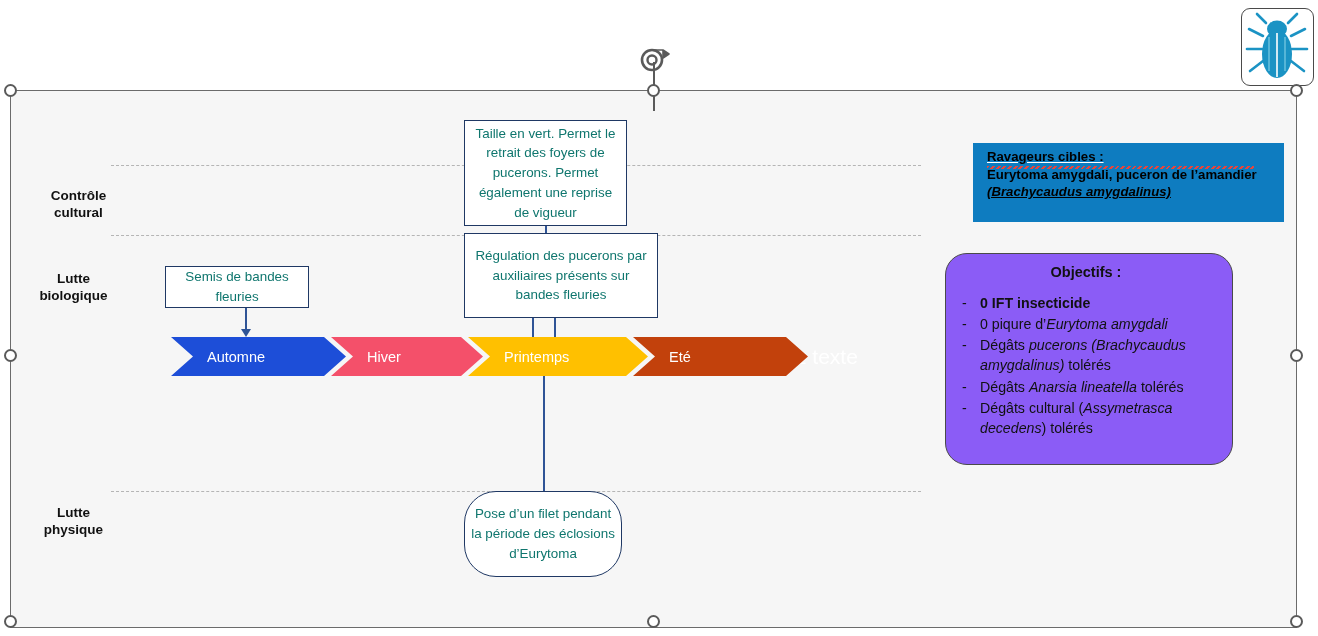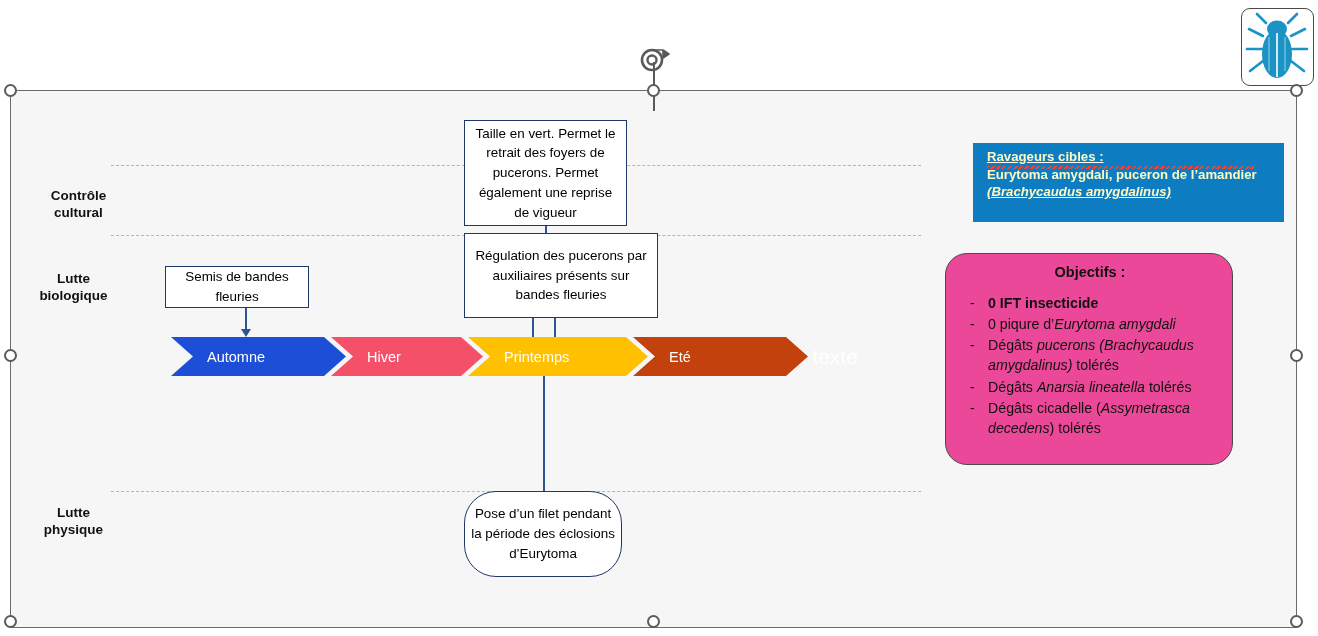--- a/index.html
+++ b/index.html
@@ -26,21 +26,21 @@
     position:absolute;height:0;border-top:1px dashed #b5b5b5;z-index:2;
   }
   
   .row-label{
     position:absolute;text-align:center;font-weight:bold;font-size:13.5px;
     color:#111111;line-height:1.25;z-index:5;
   }
   
   .info-box{
     position:absolute;background:#ffffff;border:1.3px solid #1F3864;
-    box-sizing:border-box;color:#000000;font-size:13.4px;line-height:1.47;
+    box-sizing:border-box;color:#0f766e;font-size:13.4px;line-height:1.47;
     text-align:center;display:flex;align-items:center;justify-content:center;
     padding:4px 6px;z-index:20;
   }
   
   .chevron{
     position:absolute;height:39px;color:#ffffff;font-size:14.5px;
     display:flex;align-items:center;z-index:15;
     clip-path:polygon(0 0, calc(100% - 22px) 0, 100% 50%, calc(100% - 22px) 100%, 0 100%, 22px 50%);
   }
   .chevron span{padding-left:36px;}
@@ -52,36 +52,36 @@
   .conn{position:absolute;background:#2F5496;width:1.6px;z-index:12;}
   .arrowhead{
     position:absolute;width:0;height:0;border-left:5px solid transparent;
     border-right:5px solid transparent;z-index:12;
   }
   .arrowhead.down{border-top:8px solid #2F5496;}
   .arrowhead.up{border-bottom:8px solid #2F5496;}
   
   #pest-banner{
     position:absolute;left:972px;top:142px;width:311px;height:79px;
-    background:#0E7CC0;color:#fef9c3;box-sizing:border-box;
+    background:#0E7CC0;color:#000000;box-sizing:border-box;
     padding:5px 12px 5px 14px;font-size:13.2px;font-weight:bold;line-height:1.33;
     z-index:25;
   }
   #pest-banner .ttl{text-decoration:underline;display:block;
     text-decoration-color:#ffffff;position:relative;}
   #pest-banner .ttl::after{
     content:"";position:absolute;left:0;right:18px;bottom:-3px;height:3px;
     background:repeating-linear-gradient(135deg,#e8453c 0 2px,transparent 2px 4px);
   }
   #pest-banner .it{font-style:italic;text-decoration:underline;}
   
   #objectives-box{
     position:absolute;left:944px;top:252px;width:288px;height:212px;
-    background:#ec4899;border:1.2px solid #4a4a4a;border-radius:22px;
-    box-sizing:border-box;padding:10px 14px 8px 16px;z-index:25;
+    background:#8b5cf6;border:1.2px solid #4a4a4a;border-radius:22px;
+    box-sizing:border-box;padding:10px 14px 8px 8px;z-index:25;
   }
   #objectives-title{
     text-align:center;font-weight:bold;font-size:14.5px;color:#111;margin-bottom:13px;
   }
   #objectives-list{list-style:none;margin:0;padding:0;font-size:14.2px;color:#111;line-height:1.42;}
   #objectives-list li{display:flex;margin-bottom:1px;}
   #objectives-list li .dash{width:26px;flex:none;padding-left:8px;box-sizing:border-box;}
   #objectives-list li .txt{flex:1;}
   .b{font-weight:bold;}
   .i{font-style:italic;}
@@ -200,21 +200,21 @@
         <li>
           <span class="dash">-</span>
           <span class="txt"><span>Dégâts </span><span class="i">pucerons (Brachycaudus amygdalinus)</span><span> tolérés</span></span>
         </li>
         <li>
           <span class="dash">-</span>
           <span class="txt"><span>Dégâts </span><span class="i">Anarsia lineatella</span><span> tolérés</span></span>
         </li>
         <li>
           <span class="dash">-</span>
-          <span class="txt"><span>Dégâts cicadelle (</span><span class="i">Assymetrasca decedens</span><span>) tolérés</span></span>
+          <span class="txt"><span>Dégâts cultural (</span><span class="i">Assymetrasca decedens</span><span>) tolérés</span></span>
         </li>
       </ul>
   </div>
 
 </div>
 
 <div class="handle" style="left:4px;top:84px;"></div>
 <div class="handle" style="left:647px;top:84px;"></div>
 <div class="handle" style="left:1290px;top:84px;"></div>
 <div class="handle" style="left:4px;top:349px;"></div>

